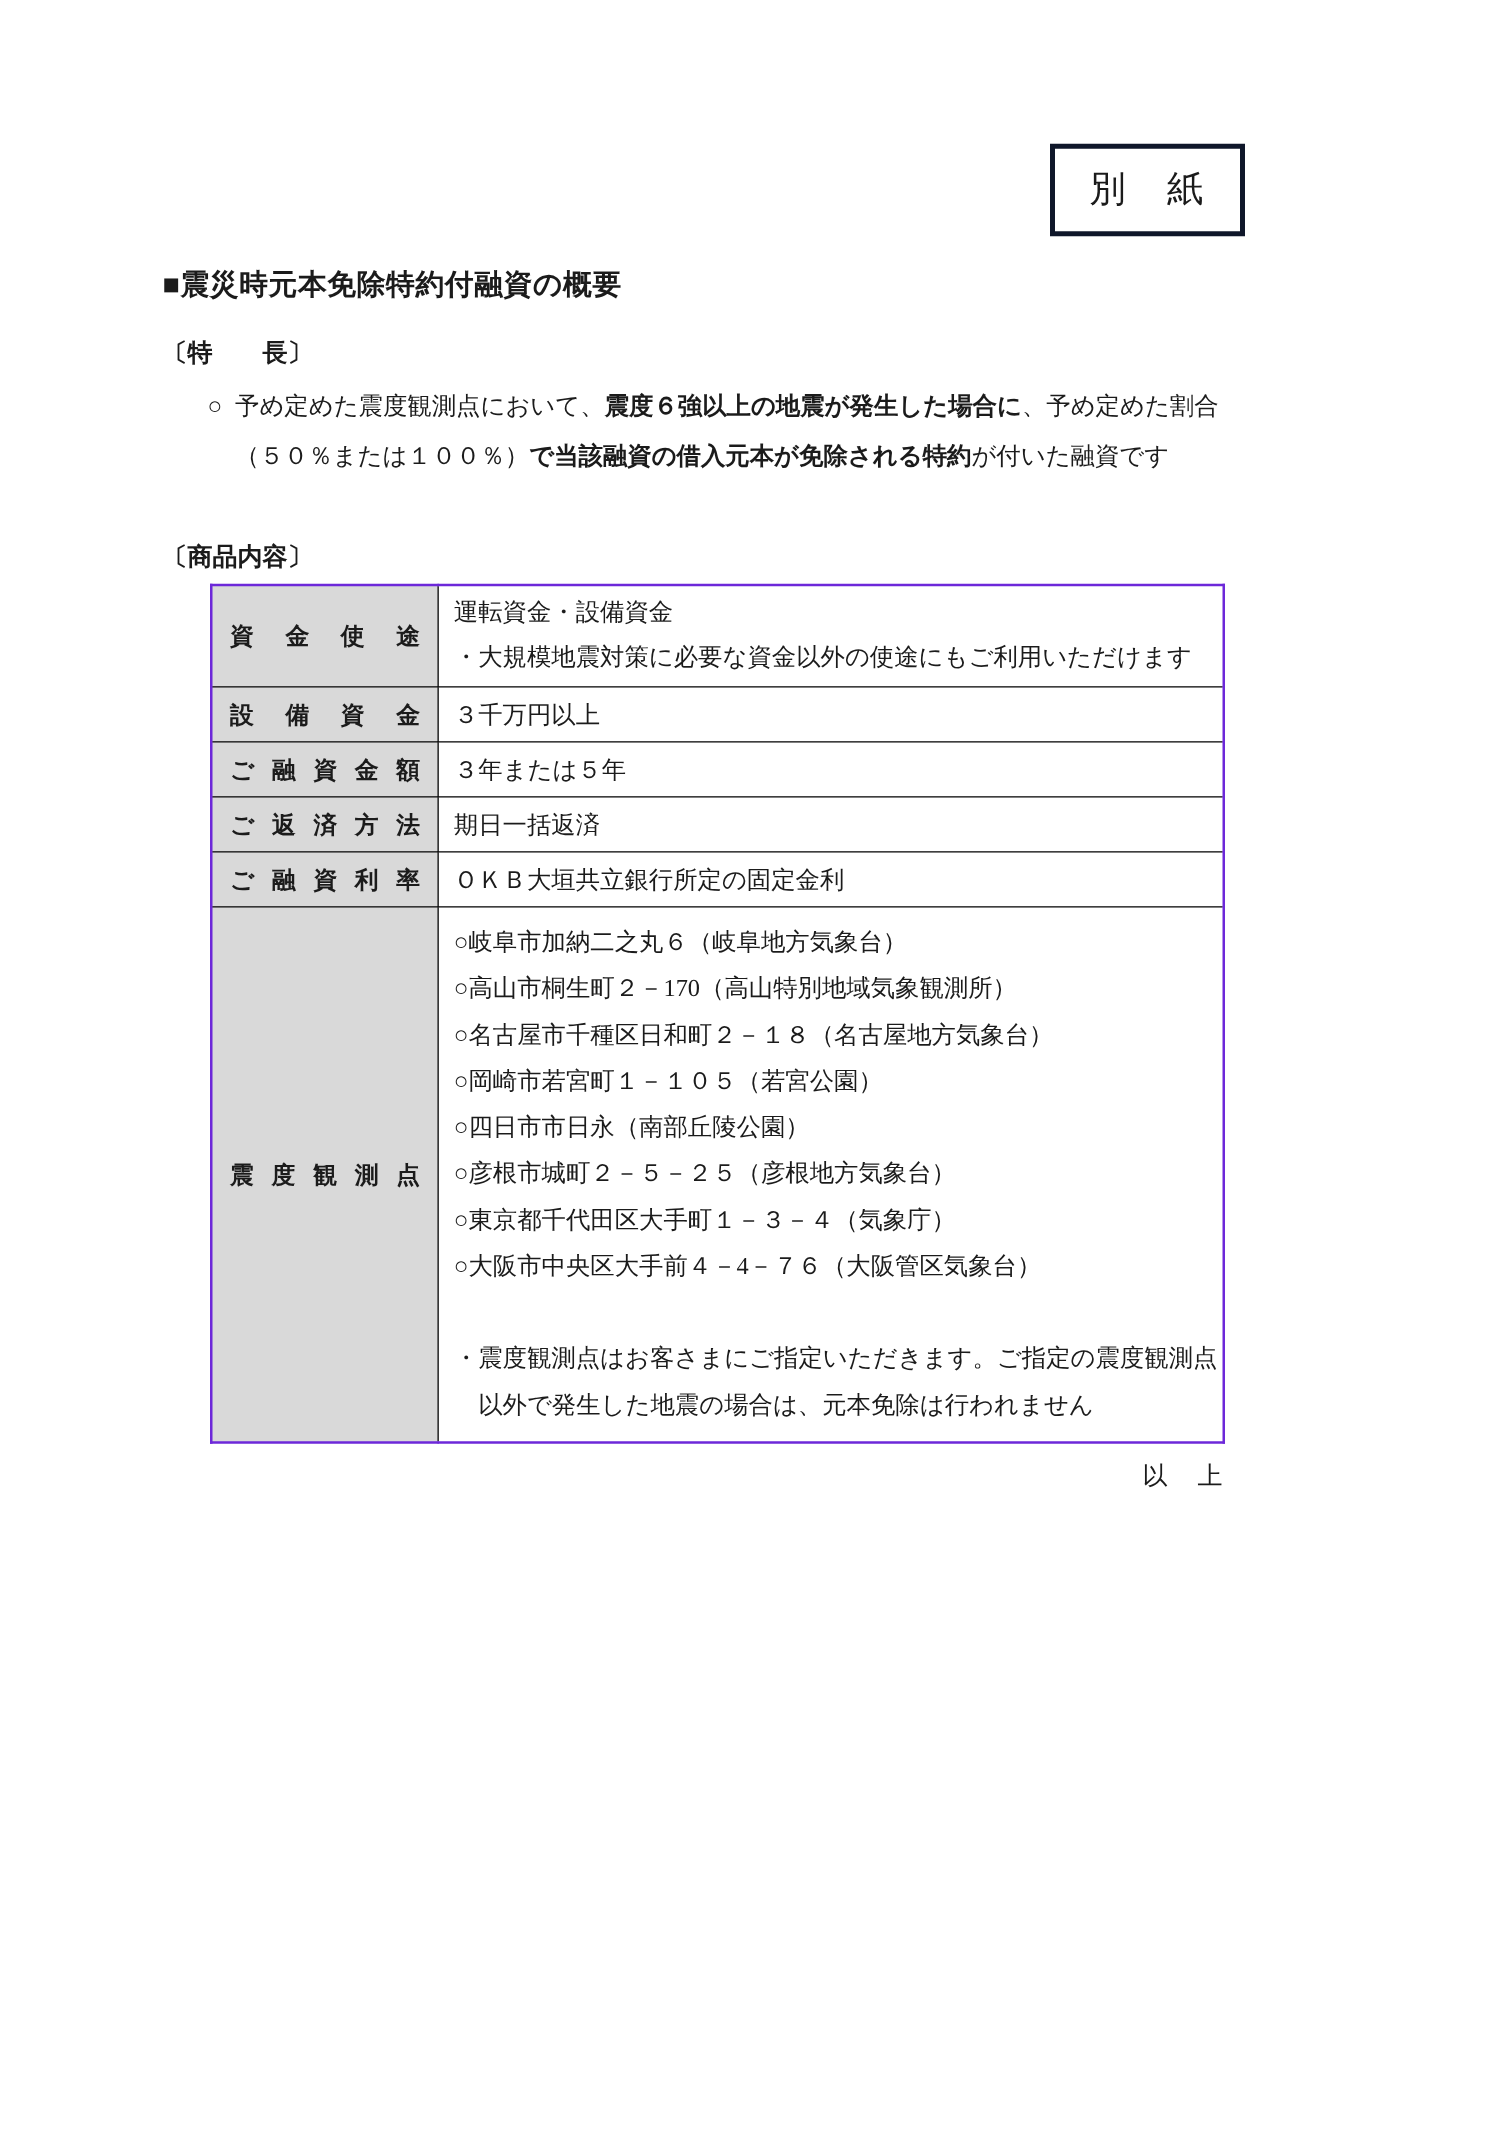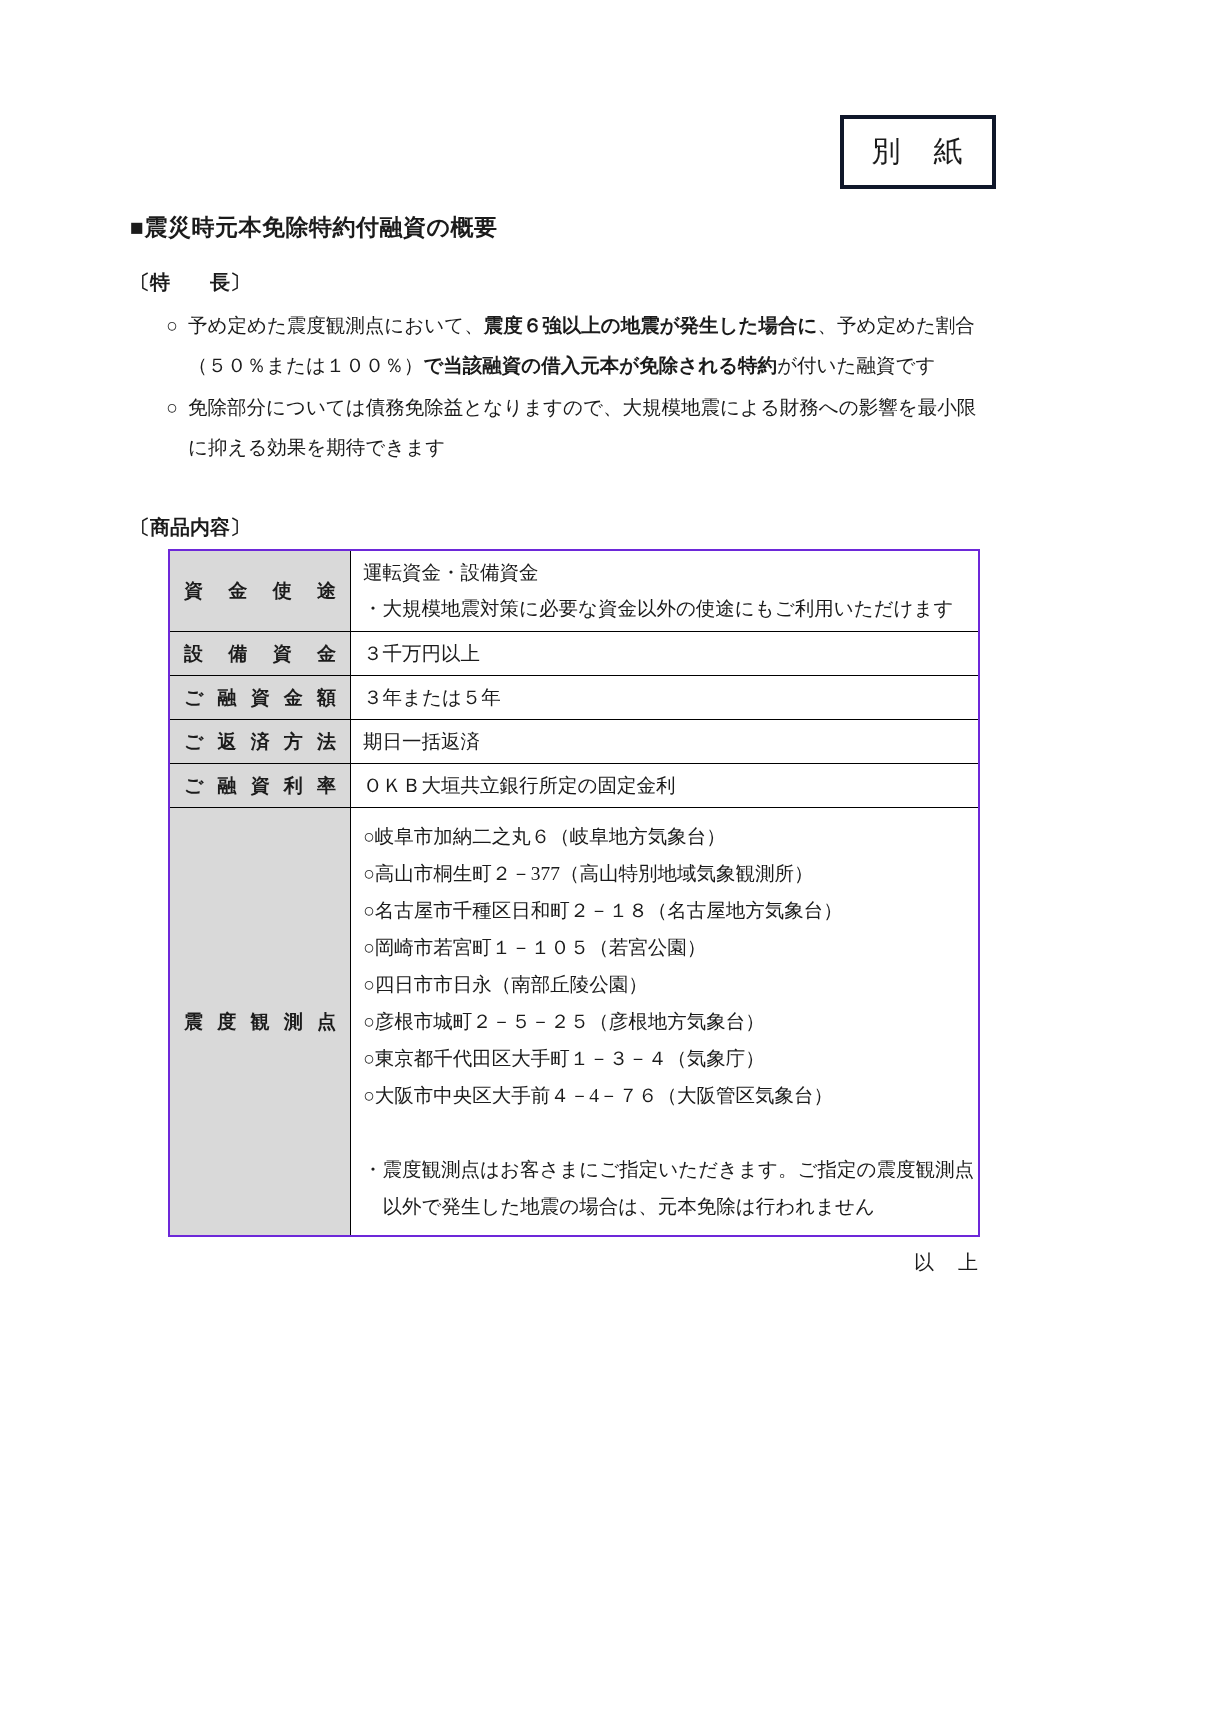--- a/index.html
+++ b/index.html
@@ -117,21 +117,20 @@
   <div class="doc">
 
     <h1 class="title">■震災時元本免除特約付融資の概要</h1>
 
     <div class="sec-heading">〔特　　長〕</div>
 
     <div class="bullets">
       <p class="bullet"><span class="mk">○</span><span>予め定めた震度観測点において、</span><span class="b">震度６強以上の地震が発生した場合に</span><span>、予め定めた割合（５０％または１００％）</span><span class="b">で当該融資の借入元本が免除される特約</span><span>が付いた融資です</span></p>
 
 
-      <p class="bullet"><span class="mk">○</span><span>免除部分については債務免除益となりますので、大規模地震による財務への影響を最小限に抑える効果を期待できます</span></p>
     </div>
 
     <div class="sec-heading products">〔商品内容〕</div>
 
     <table class="ptable">
       <tbody>
           <tr class="row-usage">
         <th>資金使途</th>
         <td>
           <div>運転資金・設備資金</div>
@@ -151,21 +150,21 @@
         <td>期日一括返済</td>
       </tr>
       <tr class="row-simple">
         <th>ご融資利率</th>
         <td>ＯＫＢ大垣共立銀行所定の固定金利</td>
       </tr>
       <tr class="row-obs">
         <th>震度観測点</th>
         <td>
           <div class="pt">○岐阜市加納二之丸６（岐阜地方気象台）</div>
-          <div class="pt">○高山市桐生町２－377（高山特別地域気象観測所）</div>
+          <div class="pt">○高山市桐生町２－170（高山特別地域気象観測所）</div>
           <div class="pt">○名古屋市千種区日和町２－１８（名古屋地方気象台）</div>
           <div class="pt">○岡崎市若宮町１－１０５（若宮公園）</div>
           <div class="pt">○四日市市日永（南部丘陵公園）</div>
           <div class="pt">○彦根市城町２－５－２５（彦根地方気象台）</div>
           <div class="pt">○東京都千代田区大手町１－３－４（気象庁）</div>
           <div class="pt">○大阪市中央区大手前４－4－７６（大阪管区気象台）</div>
           <div class="note">・震度観測点はお客さまにご指定いただきます。ご指定の震度観測点以外で発生した地震の場合は、元本免除は行われません</div>
         </td>
       </tr>
     </tbody>

